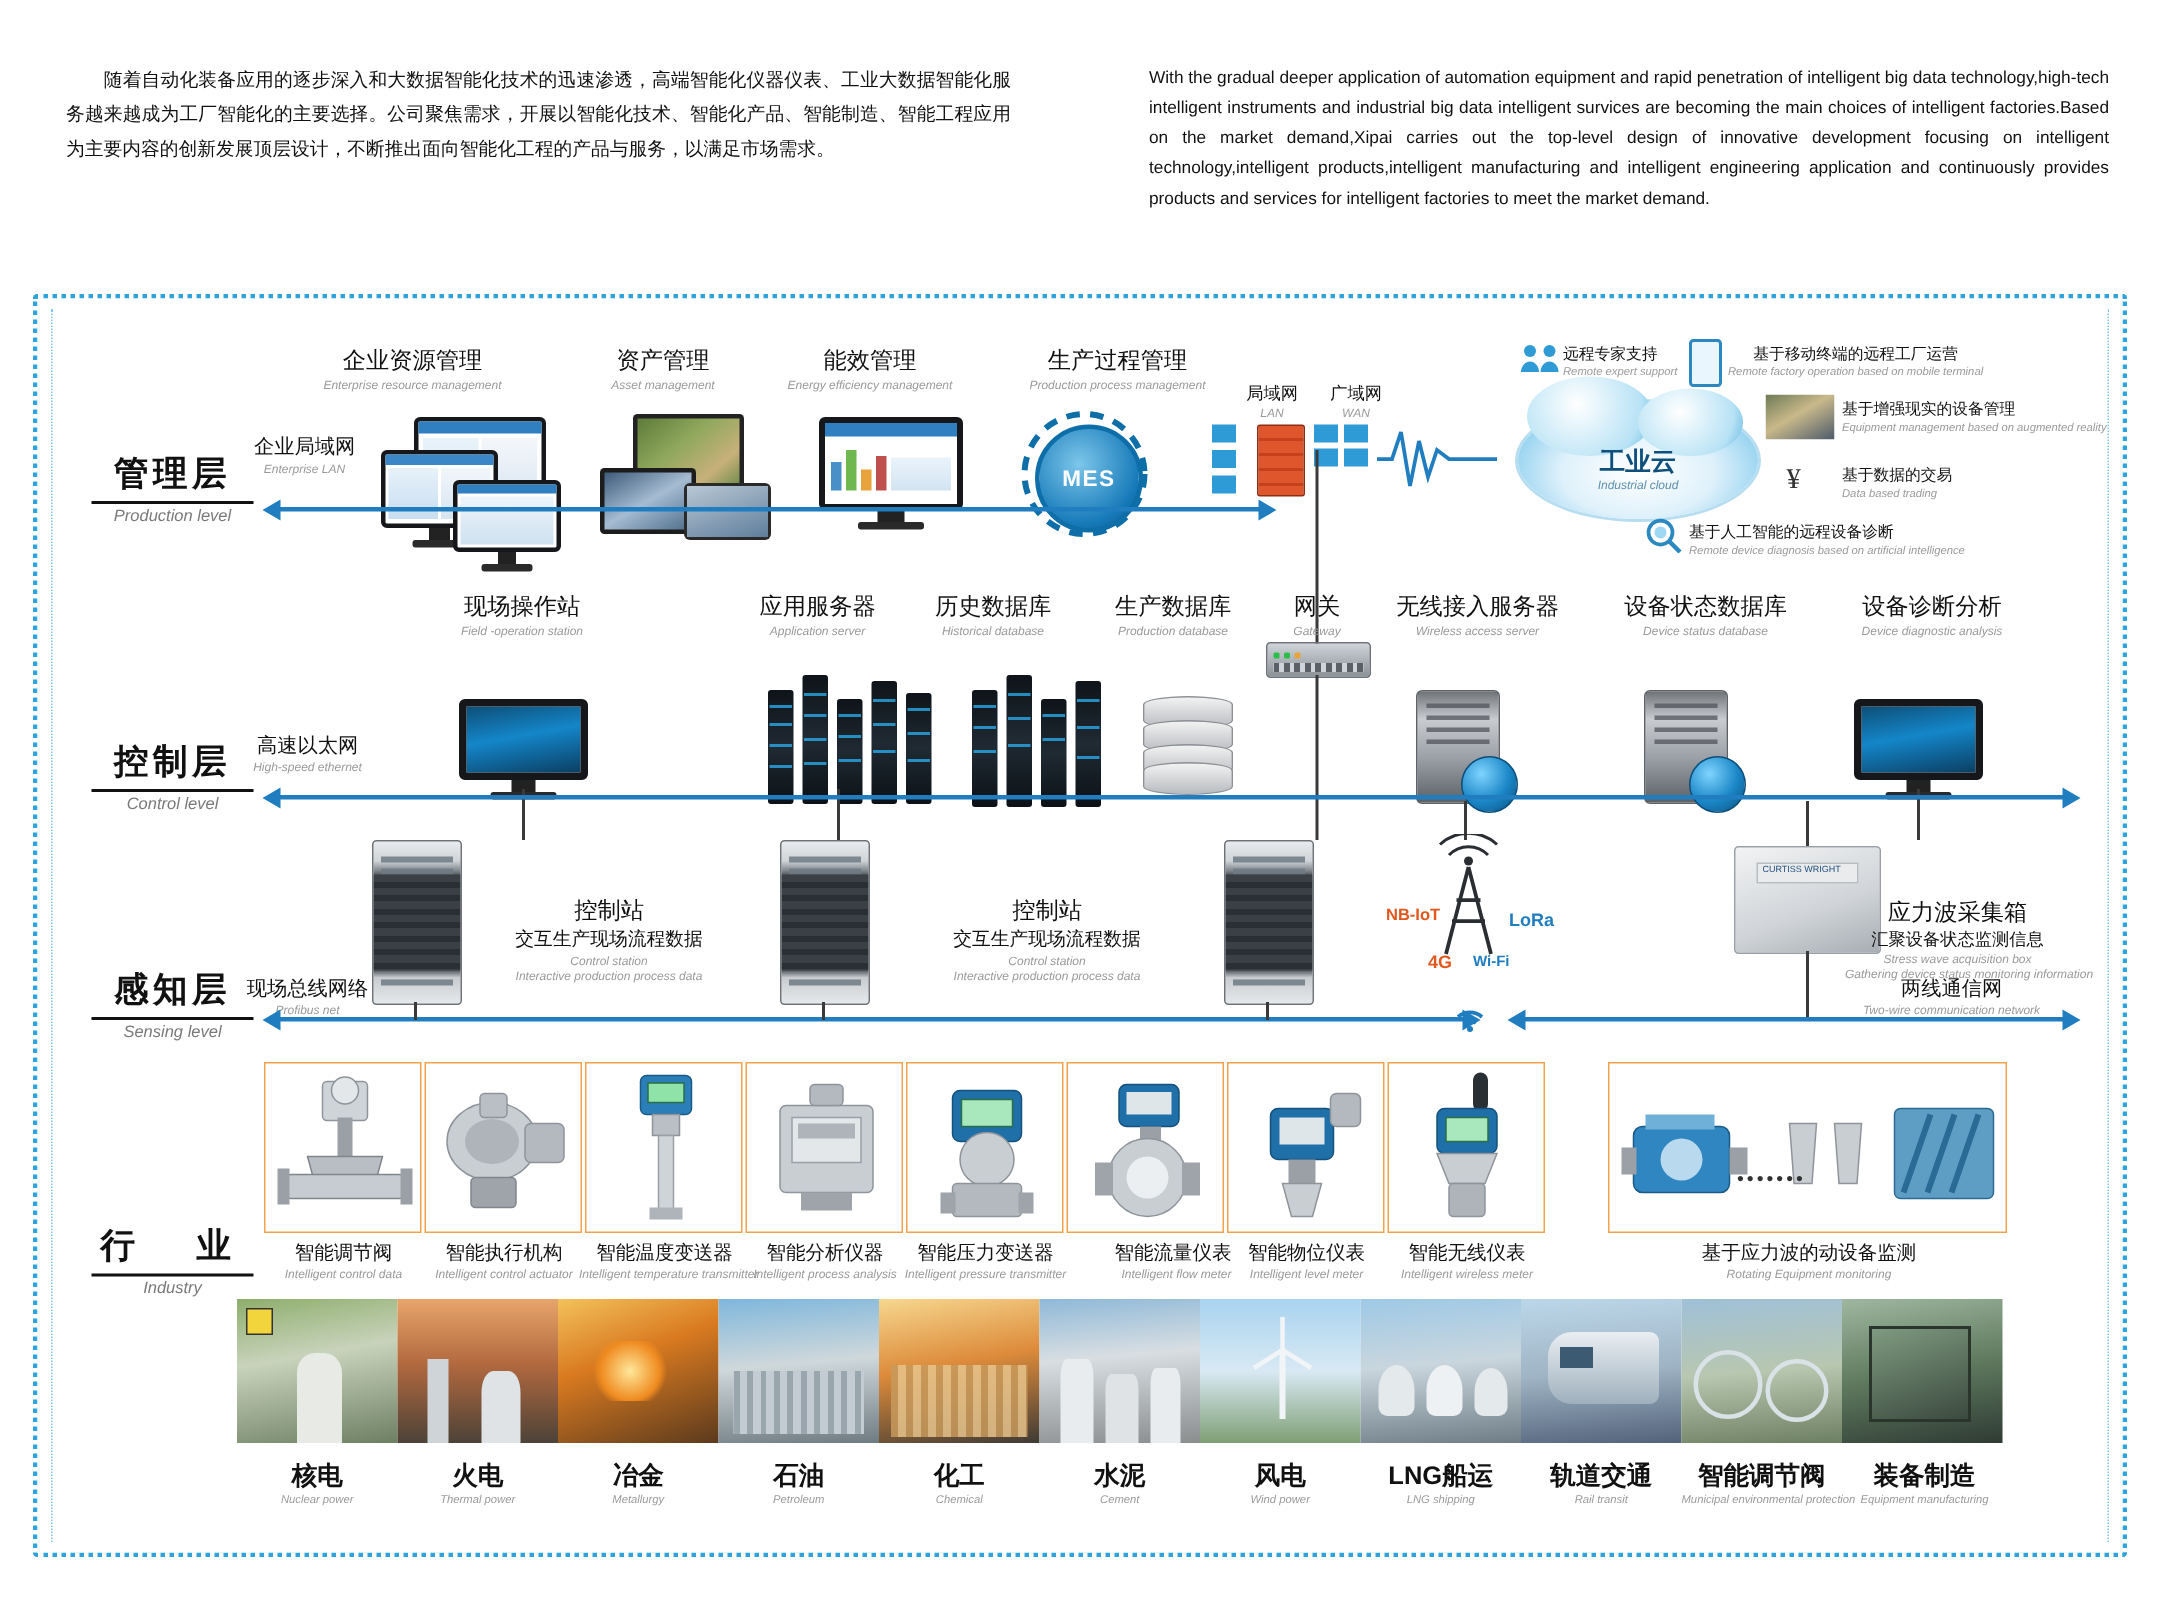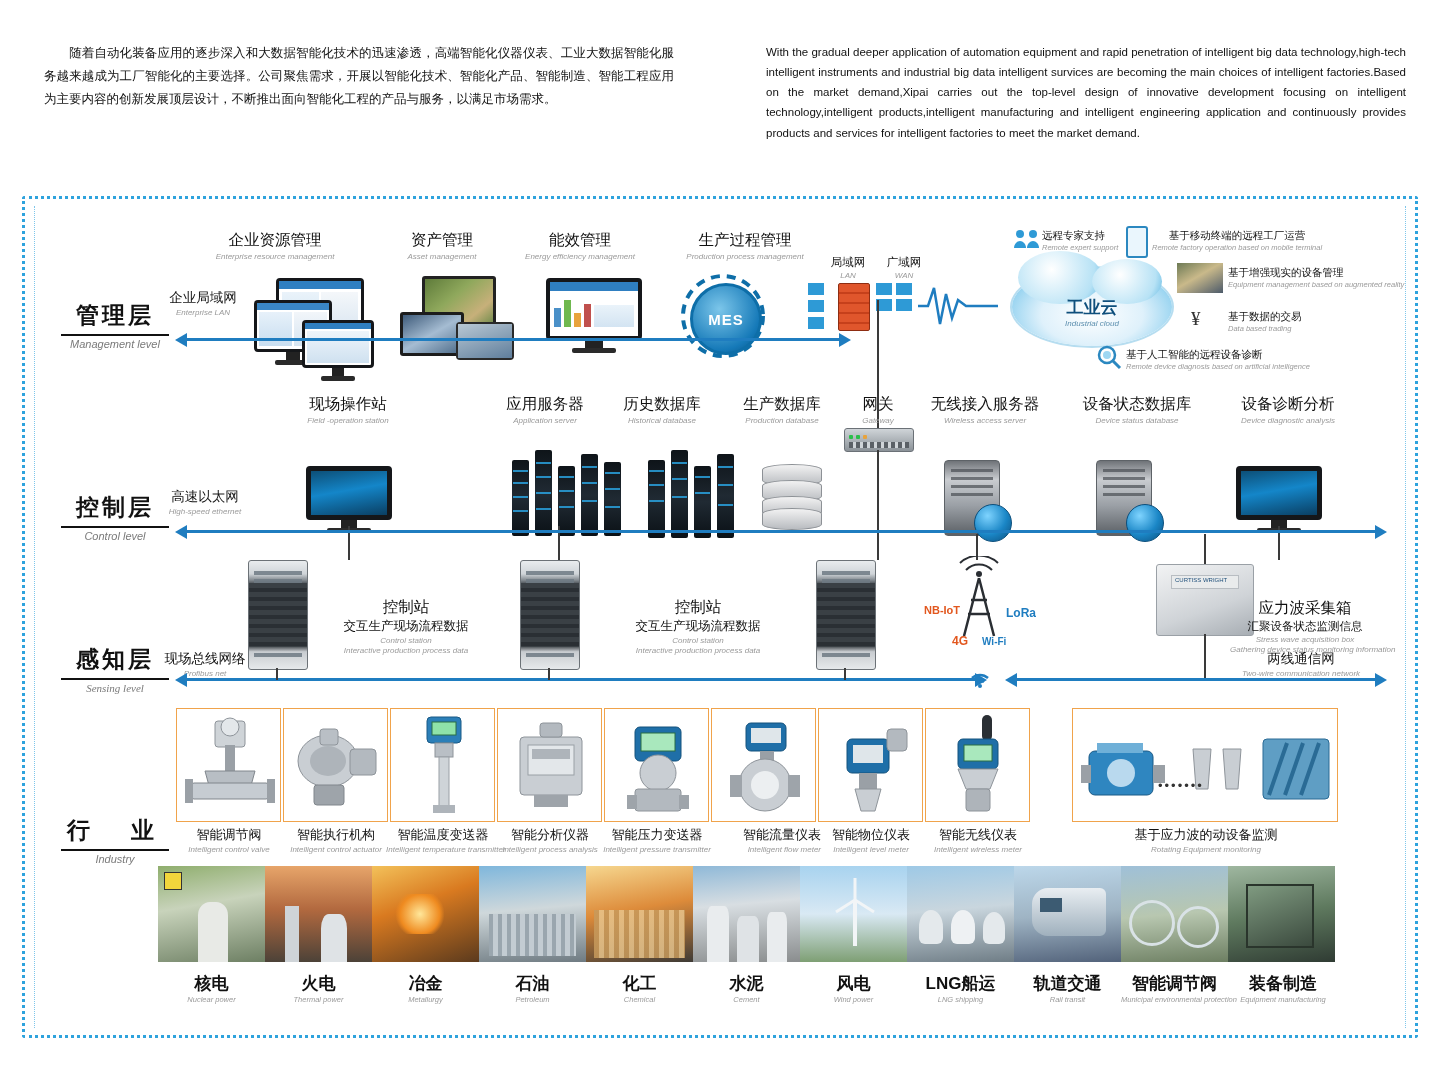--- a/index.html
+++ b/index.html
@@ -32,21 +32,21 @@
   }
   
   .level{
     position:absolute;text-align:center;width:130px;
   }
   .level .cn{font-size:23px;font-weight:bold;letter-spacing:3px;color:#111;}
   .level .en{font-size:11px;color:#7a7a7a;font-style:italic;margin-top:2px;}
   .level .rule{height:2px;background:#111;margin:3px auto 0;width:108px;}
   #level-manage{left:50px;top:300px;}
   #level-control{left:50px;top:492px;}
-  #level-sensing{left:50px;top:644px;font-family:Liberation Serif, serif;}
+  #level-sensing{left:50px;top:644px;}
   #level-industry{left:50px;top:815px;}
   #level-industry .cn{letter-spacing:9px;}
 
   
   .lbl{position:absolute;text-align:center;}
   .lbl .cn{font-size:15.5px;color:#111;font-weight:normal;white-space:nowrap;}
   .lbl .en{font-size:8px;color:#9a9a9a;font-style:italic;white-space:nowrap;margin-top:1px;}
   .lbl.sm .cn{font-size:13px;}
   .lbl.xs .cn{font-size:11.5px;}
 
@@ -147,21 +147,21 @@
 
 <div class="intro-cn">　　随着自动化装备应用的逐步深入和大数据智能化技术的迅速渗透，高端智能化仪器仪表、工业大数据智能化服务越来越成为工厂智能化的主要选择。公司聚焦需求，开展以智能化技术、智能化产品、智能制造、智能工程应用为主要内容的创新发展顶层设计，不断推出面向智能化工程的产品与服务，以满足市场需求。</div>
 <div class="intro-en">With the gradual deeper application of automation equipment and rapid penetration of intelligent big data technology,high-tech intelligent instruments and industrial big data intelligent survices are becoming the main choices of intelligent factories.Based on the market demand,Xipai carries out the top-level design of innovative development focusing on intelligent technology,intelligent products,intelligent manufacturing and  intelligent engineering application and continuously provides products and services for intelligent factories to meet the market demand.</div>
 
 <div class="frame"></div>
 <div class="frame-inner"></div>
 
 <div class="level" id="level-manage">
   <div class="cn">管理层</div>
   <div class="rule"></div>
-  <div class="en">Management  level</div>
+  <div class="en">Production  level</div>
 </div>
 <div class="level" id="level-control">
   <div class="cn">控制层</div>
   <div class="rule"></div>
   <div class="en">Control  level</div>
 </div>
 <div class="level" id="level-sensing">
   <div class="cn">感知层</div>
   <div class="rule"></div>
   <div class="en">Sensing level</div>
@@ -679,21 +679,21 @@
     <path d="M120 40 l18 0 l-3 40 l-12 0 z" fill="#c9ced3" stroke="#8e949a"></path>
     <path d="M150 40 l18 0 l-3 40 l-12 0 z" fill="#c9ced3" stroke="#8e949a"></path>
     <rect x="190" y="30" width="66" height="60" rx="4" fill="#5f9ec4" stroke="#2a6b95"></rect>
     <path d="M196 86 l18 -52 M212 86 l18 -52 M228 86 l18 -52" stroke="#2a6b95" stroke-width="4" fill="none"></path>
   </svg>
 </div>
 <div class="dots" style="left:1158px;top:778px;">•••••••</div>
 
 <div class="lbl sm" style="left:172px;top:826px;width:114px;">
   <div class="cn">智能调节阀</div>
-  <div class="en">Intelligent control valve</div>
+  <div class="en">Intelligent control data</div>
 </div>
 <div class="lbl sm" style="left:279px;top:826px;width:114px;">
   <div class="cn">智能执行机构</div>
   <div class="en">Intelligent control actuator</div>
 </div>
 <div class="lbl sm" style="left:386px;top:826px;width:114px;">
   <div class="cn">智能温度变送器</div>
   <div class="en">Intelligent temperature transmitter</div>
 </div>
 <div class="lbl sm" style="left:493px;top:826px;width:114px;">

